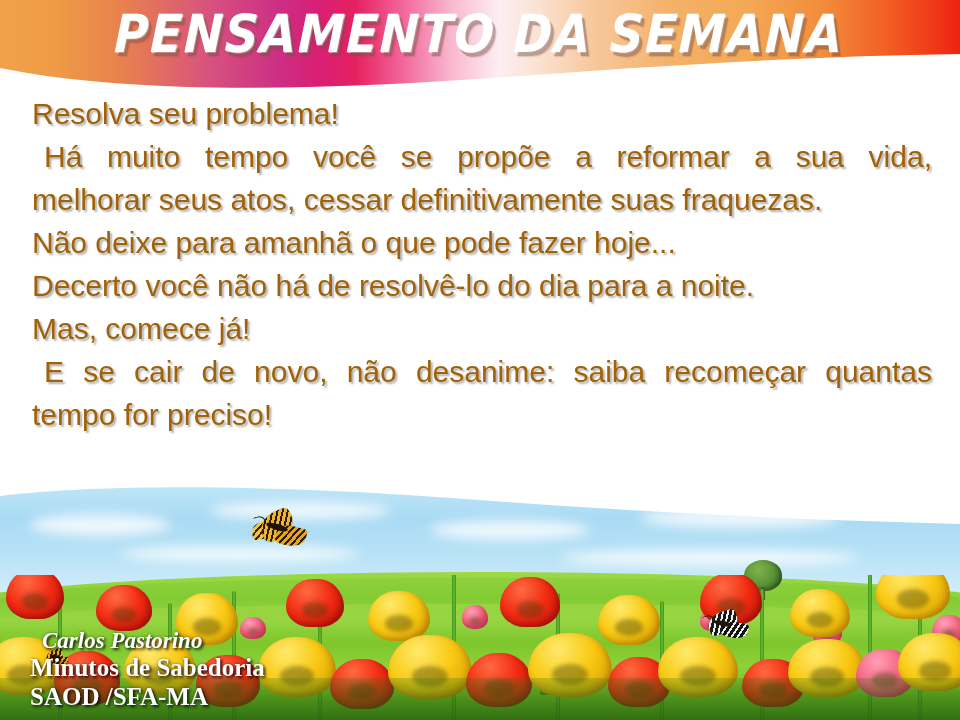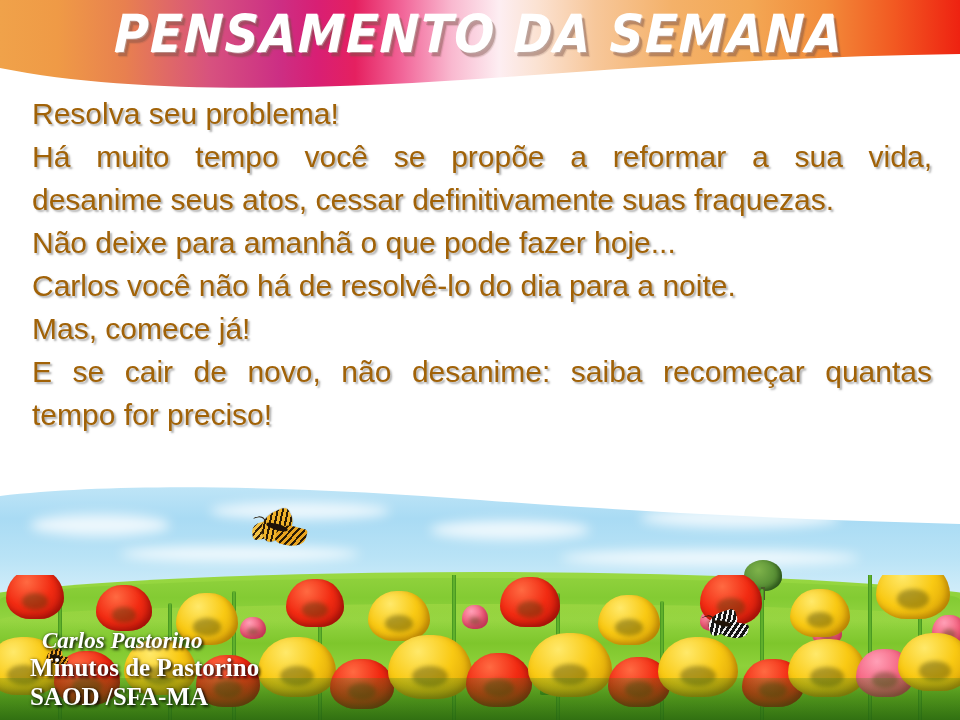--- a/index.html
+++ b/index.html
@@ -72,20 +72,21 @@
     font-family:Liberation Sans, sans-serif;
     font-size:30px;
     line-height:43px;
     white-space:nowrap;
     text-shadow:2px 2px 2px rgba(110,110,110,.55);
   }
   .qline.justify{
     white-space:normal;
     text-align:justify;
     text-align-last:justify;
+    margin-left:12px;
   }
   .qline.indent{ padding-left:8px; }
 
   
   #scene{
     position:absolute;left:0;top:486px;width:960px;height:234px;
     overflow:hidden;
     z-index:1;
   }
   #sky{
@@ -271,23 +272,23 @@
     <div id="header-gradient"></div>
     <svg id="header-wave" viewBox="0 0 960 96" preserveAspectRatio="none">
       <path d="M0,68 C140,96 330,90 520,76 C680,64 820,56 960,54 L960,96 L0,96 Z" fill="#ffffff"></path>
     </svg>
     <div id="title">PENSAMENTO DA SEMANA</div>
   </div>
 
   <div id="quote">
     <div class="qline">Resolva seu problema!</div>
     <div class="qline justify">Há muito tempo você se propõe a reformar a sua vida,</div>
-    <div class="qline">desanime seus atos, cessar definitivamente suas fraquezas.</div>
+    <div class="qline">melhorar seus atos, cessar definitivamente suas fraquezas.</div>
     <div class="qline">Não deixe para amanhã o que pode fazer hoje...</div>
-    <div class="qline">Carlos você não há de resolvê-lo do dia para a noite.</div>
+    <div class="qline">Decerto você não há de resolvê-lo do dia para a noite.</div>
     <div class="qline">Mas, comece já!</div>
     <div class="qline justify">E se cair de novo, não desanime: saiba recomeçar quantas</div>
     <div class="qline">tempo for preciso!</div>
   </div>
 
   <div id="scene">
     <div id="sky"></div>
 
     <div class="cloud" style="left:30px;top:28px;width:140px;height:22px;"></div>
     <div class="cloud" style="left:210px;top:16px;width:180px;height:18px;"></div>
@@ -442,17 +443,17 @@
   </div>
 
   <div class="bfly" id="bfly-3" style="left:42px;top:650px;width:30px;height:20px;">
     <div class="w w1"></div>
     <div class="w w2"></div>
     <div class="body"></div>
   </div>
 
   <div id="credits">
     <div id="credit-author">Carlos Pastorino</div>
-    <div id="credit-book">Minutos de Pastorino</div>
+    <div id="credit-book">Minutos de Sabedoria</div>
     <div id="credit-org">SAOD /SFA-MA</div>
   </div>
 
 </div>
 
 </body></html>

